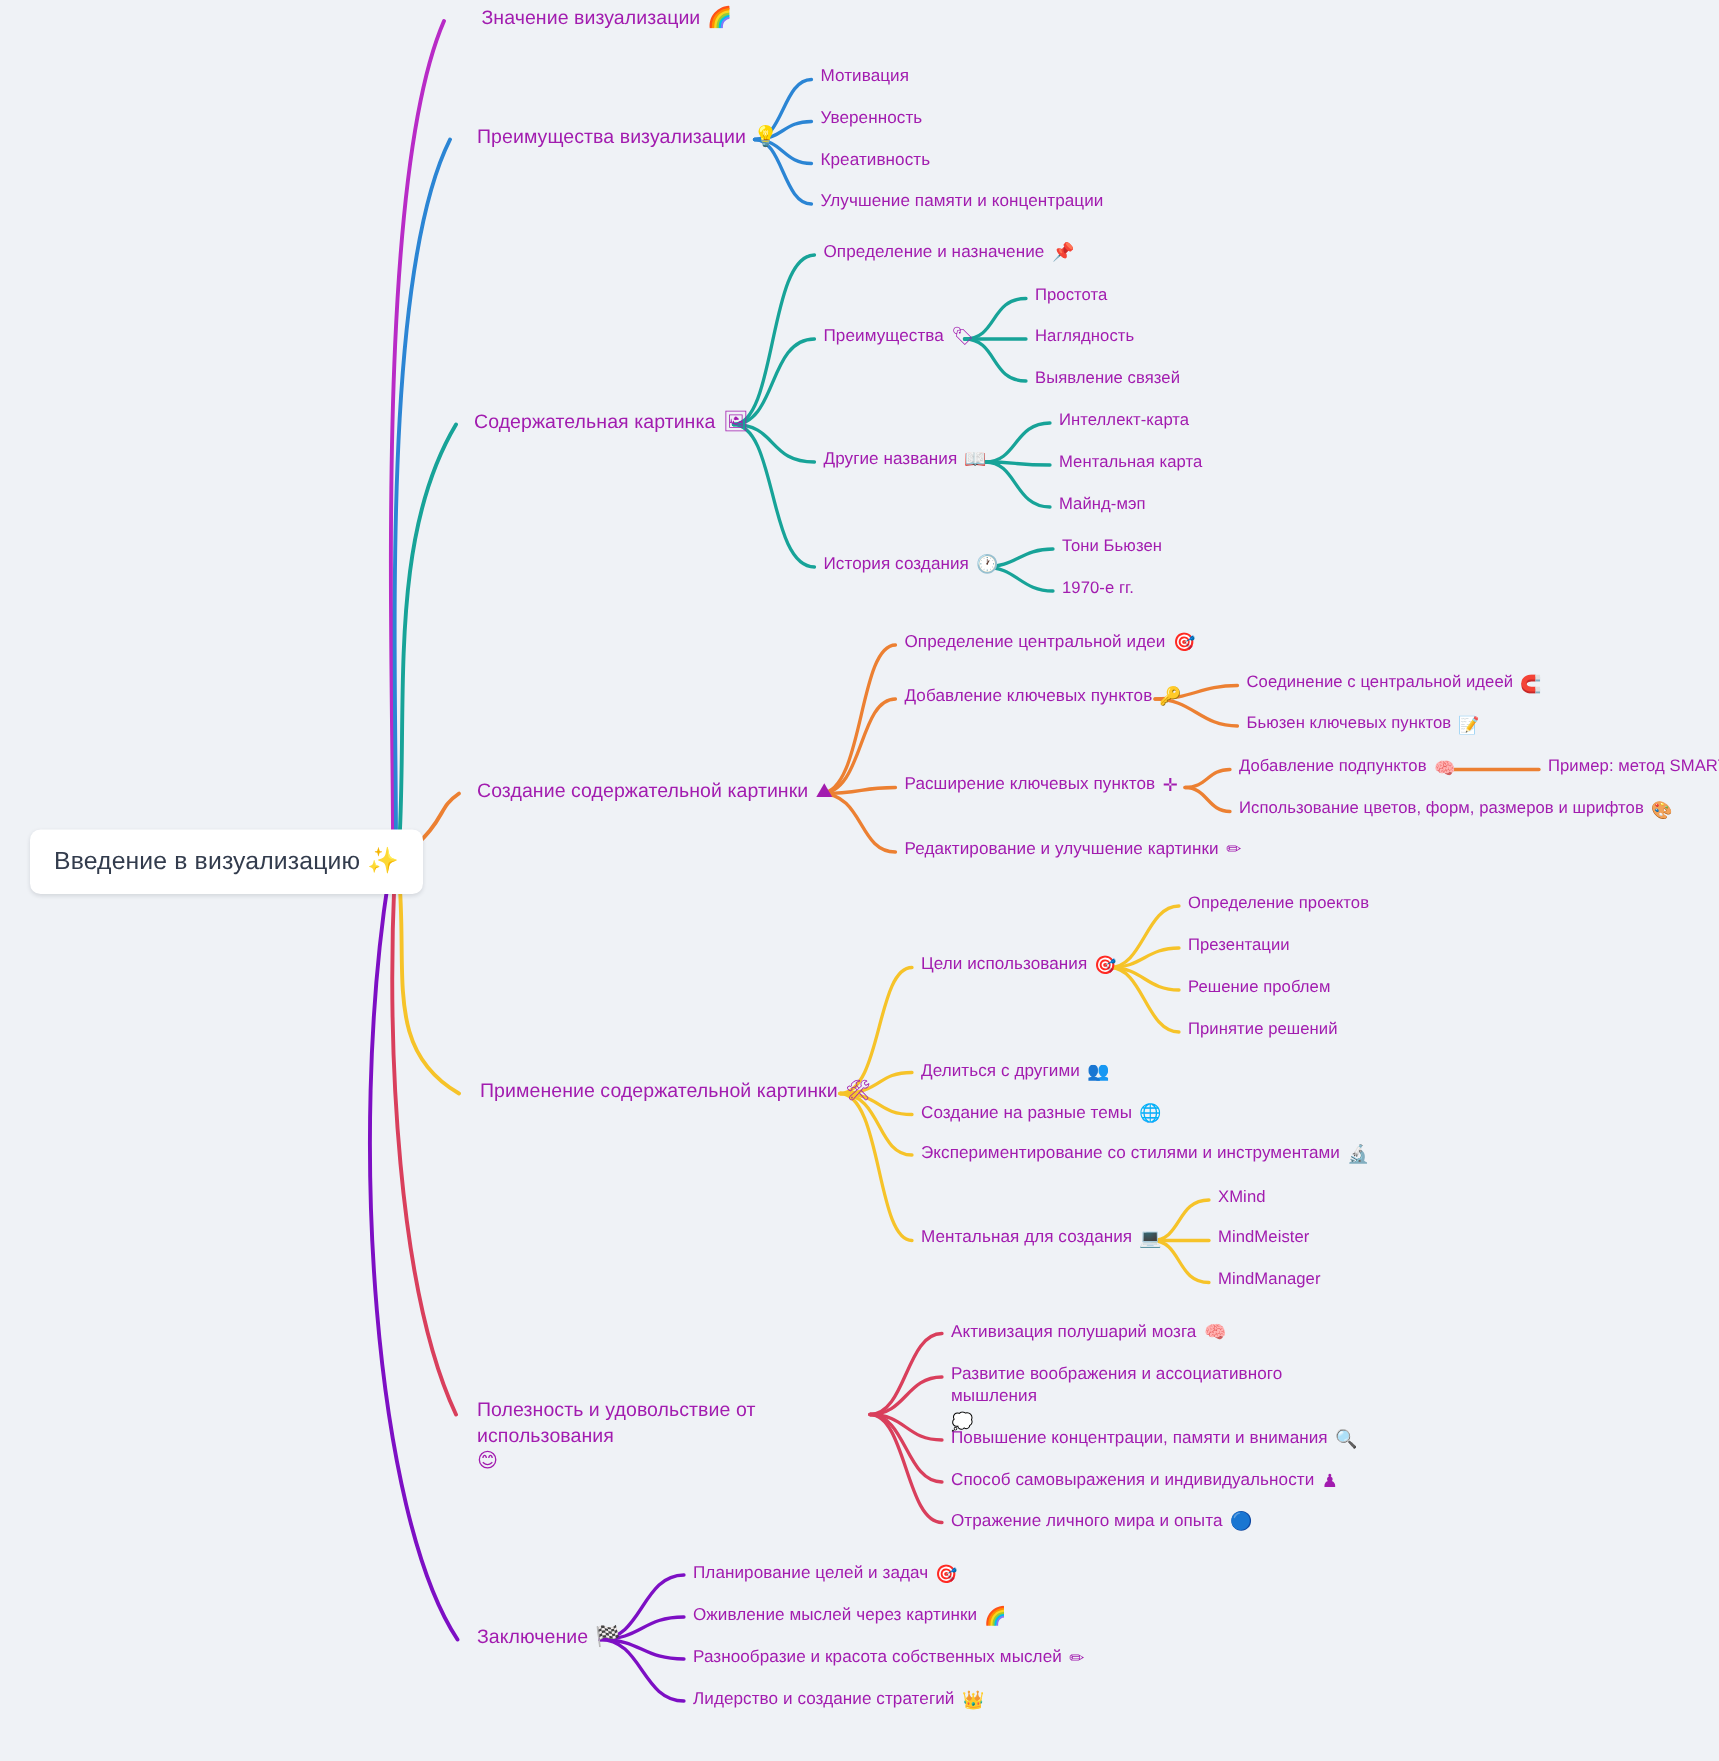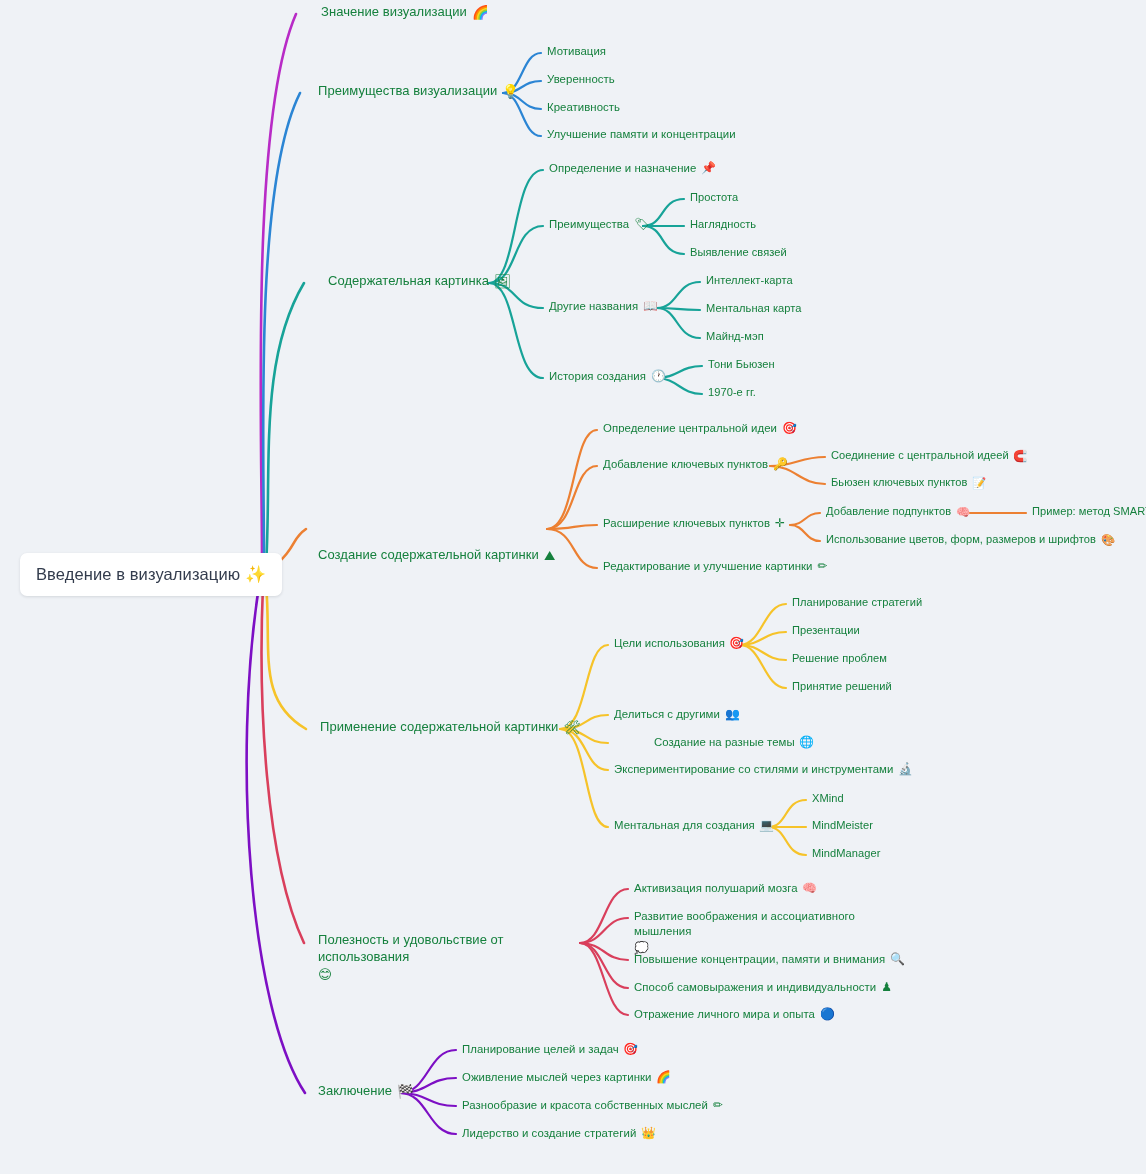--- a/index.html
+++ b/index.html
@@ -7,21 +7,21 @@
     width:1146px;height:1174px;
     background:#eff2f6;
     font-family:"Liberation Sans","DejaVu Sans",sans-serif;
     overflow:hidden;
     position:relative;
   }
   #canvas{position:absolute;inset:0;width:1146px;height:1174px;}
   svg#links{position:absolute;left:0;top:0;width:1146px;height:1174px;pointer-events:none;}
   .node{
     position:absolute;
-    color:#15803d;
+    color:#a21caf;
     white-space:nowrap;
     line-height:1.25;
     display:flex;
     align-items:center;
     gap:5px;
   }
   .node .txt{display:inline-block;}
   .node .emo{display:inline-block;font-family:"DejaVu Sans",sans-serif;}
 
   
@@ -155,21 +155,21 @@
   <div class="node lvl2" style="left:547px;top:72px;">
     <span class="txt">Уверенность</span>
   </div>
   <div class="node lvl2" style="left:547px;top:100px;">
     <span class="txt">Креативность</span>
   </div>
   <div class="node lvl2" style="left:547px;top:127px;">
     <span class="txt">Улучшение памяти и концентрации</span>
   </div>
 
-  <div class="node lvl1" style="left:328px;top:273px;">
+  <div class="node lvl1" style="left:316px;top:273px;">
     <span class="txt">Содержательная картинка</span>
     <span class="emo">🖼</span>
   </div>
 
   <div class="node lvl2" style="left:549px;top:161px;">
     <span class="txt">Определение и назначение</span>
     <span class="emo">📌</span>
   </div>
 
   <div class="node lvl2" style="left:549px;top:217px;">
@@ -204,21 +204,21 @@
     <span class="txt">История создания</span>
     <span class="emo">🕐</span>
   </div>
   <div class="node lvl3" style="left:708px;top:358px;">
     <span class="txt">Тони Бьюзен</span>
   </div>
   <div class="node lvl3" style="left:708px;top:386px;">
     <span class="txt">1970-е гг.</span>
   </div>
 
-  <div class="node lvl1" style="left:318px;top:519px;margin-top:28px;">
+  <div class="node lvl1" style="left:318px;top:519px;">
     <span class="txt">Создание содержательной картинки</span>
     <span class="emo">⛰</span>
   </div>
 
   <div class="node lvl2" style="left:603px;top:421px;">
     <span class="txt">Определение центральной идеи</span>
     <span class="emo">🎯</span>
   </div>
 
   <div class="node lvl2" style="left:603px;top:457px;">
@@ -258,37 +258,37 @@
   <div class="node lvl1" style="left:320px;top:719px;">
     <span class="txt">Применение содержательной картинки</span>
     <span class="emo">🛠</span>
   </div>
 
   <div class="node lvl2" style="left:614px;top:636px;">
     <span class="txt">Цели использования</span>
     <span class="emo">🎯</span>
   </div>
   <div class="node lvl3" style="left:792px;top:596px;">
-    <span class="txt">Планирование стратегий</span>
+    <span class="txt">Определение проектов</span>
   </div>
   <div class="node lvl3" style="left:792px;top:624px;">
     <span class="txt">Презентации</span>
   </div>
   <div class="node lvl3" style="left:792px;top:652px;">
     <span class="txt">Решение проблем</span>
   </div>
   <div class="node lvl3" style="left:792px;top:680px;">
     <span class="txt">Принятие решений</span>
   </div>
 
   <div class="node lvl2" style="left:614px;top:707px;">
     <span class="txt">Делиться с другими</span>
     <span class="emo">👥</span>
   </div>
-  <div class="node lvl2" style="left:614px;top:735px;margin-left:40px;">
+  <div class="node lvl2" style="left:614px;top:735px;">
     <span class="txt">Создание на разные темы</span>
     <span class="emo">🌐</span>
   </div>
   <div class="node lvl2" style="left:614px;top:762px;">
     <span class="txt">Экспериментирование со стилями и инструментами</span>
     <span class="emo">🔬</span>
   </div>
 
   <div class="node lvl2" style="left:614px;top:818px;">
     <span class="txt">Ментальная для создания</span>

